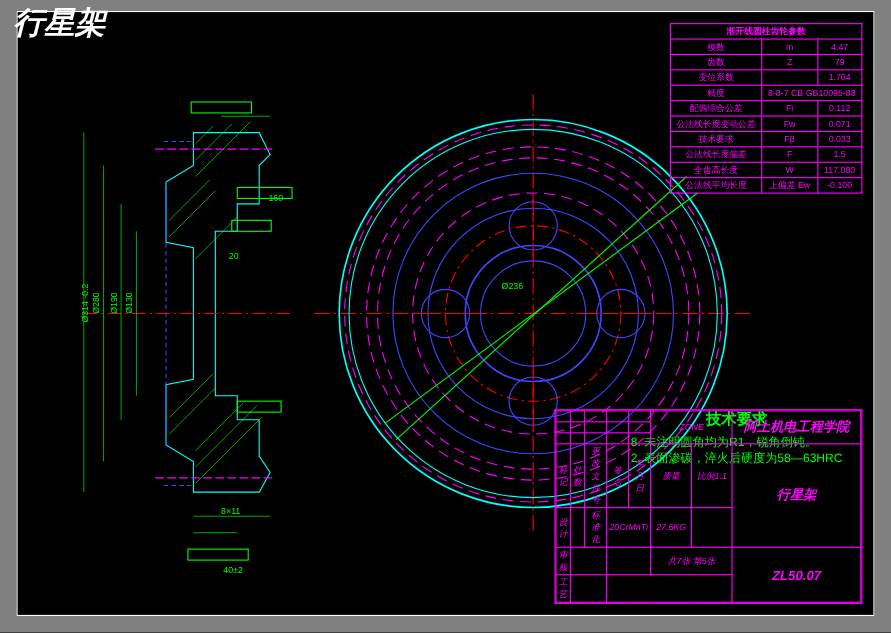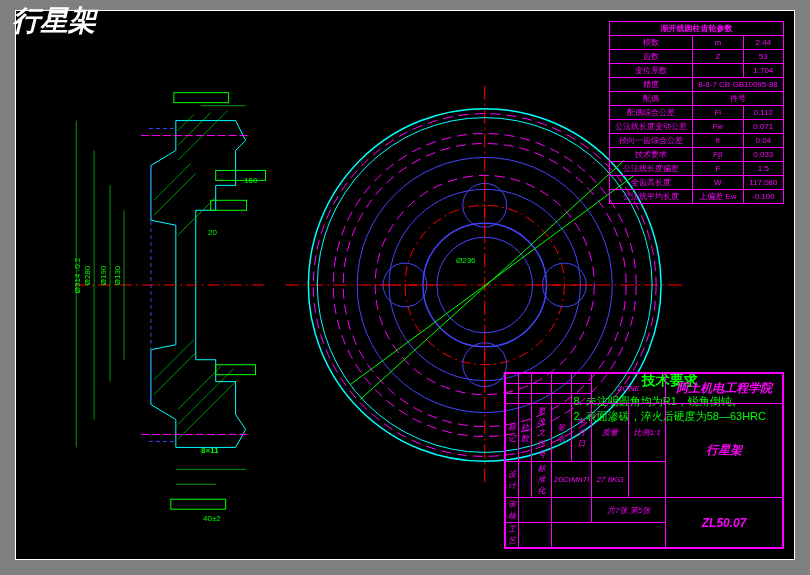--- a/index.html
+++ b/index.html
@@ -194,67 +194,58 @@
       </g>
     </g>
   </g>
 </svg>
 
 <div class="dim-label" style="top:260px; left:44px; transform:rotate(-90deg)">Ø314 -0.2</div>
 <div class="dim-label" style="top:260px; left:62px; transform:rotate(-90deg)">Ø280</div>
 <div class="dim-label" style="top:260px; left:78px; transform:rotate(-90deg)">Ø190</div>
 <div class="dim-label" style="top:260px; left:92px; transform:rotate(-90deg)">Ø130</div>
 <div class="dim-label" style="top:165px; left:228px;">160</div>
-<div class="dim-label" style="top:435px; left:185px;font-weight:bold;">8×11</div>
+<div class="dim-label" style="top:449px; left:185px;">8×11</div>
 <div class="dim-label" style="top:503px; left:187px;">40±2</div>
 <div class="dim-label" style="top:217px; left:192px;">20</div>
 <div class="dim-label" style="top:245px; left:440px;">Ø236</div>
 
 <table class="gear-table">
   <tbody>
         <tr class="header-row">
           <td colspan="3">渐开线圆柱齿轮参数</td>
         </tr>
   <tr>
           <td>模数</td>
           <td>m</td>
-          <td>2.44</td>
+          <td>4.47</td>
         </tr>
   <tr>
           <td>齿数</td>
           <td>Z</td>
-          <td>53</td>
+          <td>79</td>
         </tr>
   <tr>
           <td>变位系数</td>
           <td></td>
           <td>1.704</td>
         </tr>
   <tr>
           <td>精度</td>
           <td colspan="2">8-8-7 CB GB10095-88</td>
         </tr>
   <tr>
-          <td>配偶</td>
-          <td colspan="2">件号</td>
-        </tr>
-  <tr>
           <td>配偶综合公差</td>
           <td>Fi</td>
           <td>0.112</td>
         </tr>
   <tr>
           <td>公法线长度变动公差</td>
           <td>Fw</td>
           <td>0.071</td>
-        </tr>
-  <tr>
-          <td>径向一齿综合公差</td>
-          <td>fi</td>
-          <td>0.04</td>
         </tr>
   <tr>
           <td>技术要求</td>
           <td>Fβ</td>
           <td>0.033</td>
         </tr>
   <tr>
           <td>公法线长度偏差</td>
           <td>F</td>
           <td>1.5</td>

